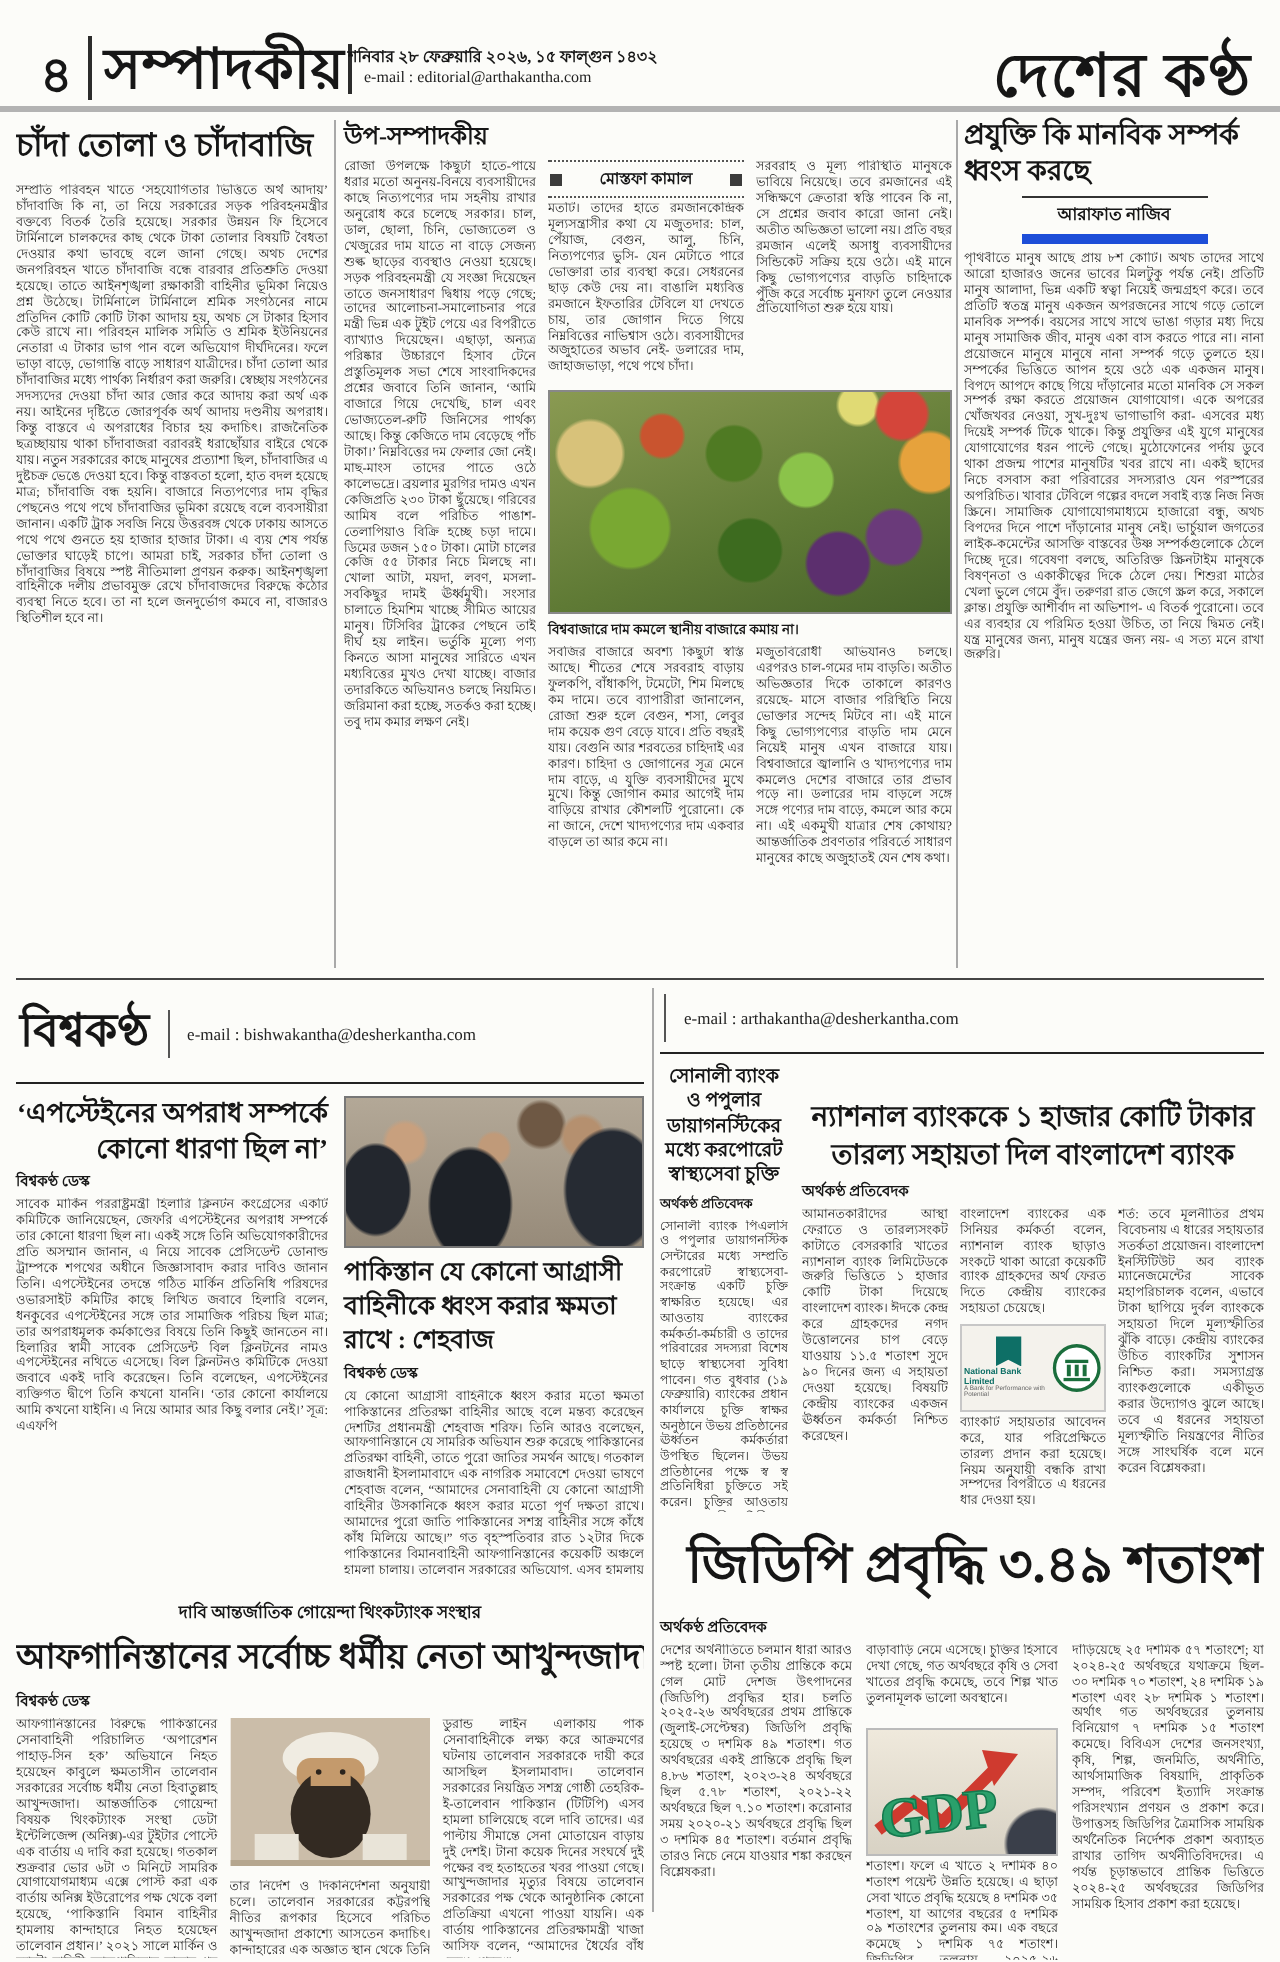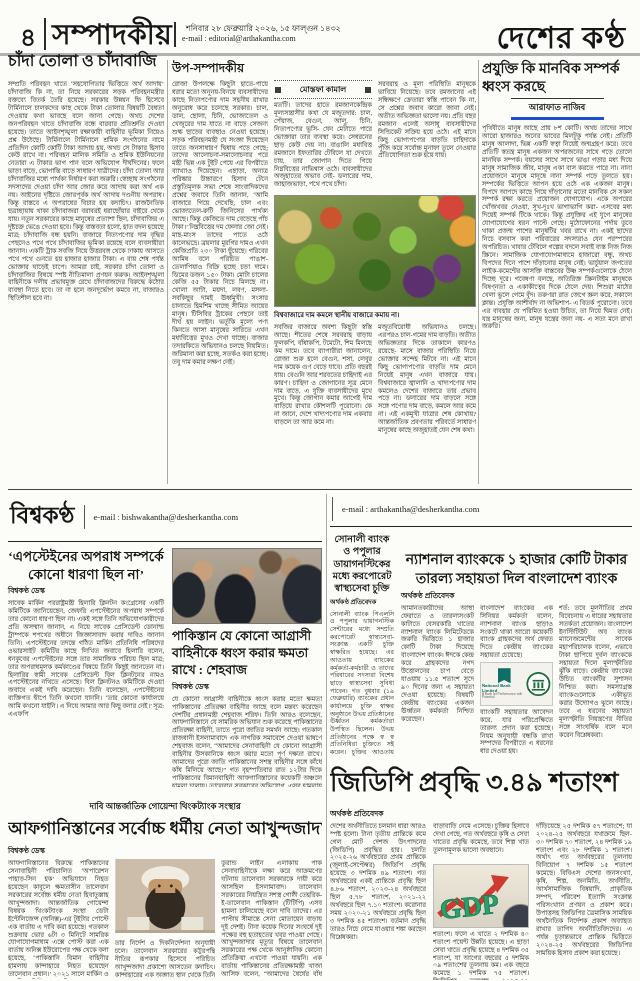--- a/index.html
+++ b/index.html
@@ -3,31 +3,31 @@
 <meta charset="utf-8">
 <style>
   html,body{margin:0;padding:0;background:#e8e8e8;}
   .page{position:relative;width:640px;height:981px;background:#fcfcf9;margin:0 auto;
         font-family:"Liberation Serif",serif;color:#161616;overflow:hidden;}
   .abs{position:absolute;}
   
   .pgnum{left:20px;top:18px;font-size:25px;font-weight:bold;}
   .vbar{width:1.5px;background:#2c2c2c;}
   .secname{left:52px;top:13px;font-size:28px;font-weight:900;letter-spacing:.5px;}
-  .dateline{left:186px;top:22px;font-size:8px;font-weight:normal;white-space:nowrap;}
+  .dateline{left:174px;top:22px;font-size:8px;font-weight:bold;white-space:nowrap;}
   .emailline{left:182px;top:34px;font-size:8px;color:#222;white-space:nowrap;}
   .masthead{right:14px;top:14px;font-size:30px;font-weight:900;letter-spacing:1px;}
   .grayrule{left:0;top:53px;width:640px;height:3px;background:#b3b3b3;}
   .thinrule{left:8px;top:489px;width:624px;height:1px;background:#444;}
   .vd{width:1px;background:#a9a9a9;}
   
   .btxt{font-size:6.4px;line-height:1.24;text-align:justify;color:#242424;overflow:hidden;word-break:break-word;}
   .byline-sm{font-size:7.5px;font-weight:bold;margin:2px 0 2px;}
   
-  .ed-block{left:8px;top:48px;width:156px;}
+  .ed-block{left:8px;top:60px;width:156px;}
   .ed-title{font-size:16px;font-weight:900;white-space:nowrap;overflow:hidden;margin-bottom:5px;}
   .ed-body{height:400px;}
   
   .oped{left:172px;top:59px;width:304px;}
   .oped-kicker{font-size:12px;font-weight:900;margin-bottom:1px;}
   .oped-title{font-size:21px;font-weight:900;white-space:nowrap;overflow:hidden;margin-bottom:5px;}
   .oped-wrap{display:flex;gap:6px;}
   .oped-c1{width:96px;height:372px;}
   .oped-right{width:202px;}
   .oped-toprow{display:flex;gap:6px;height:112px;overflow:hidden;}
@@ -49,34 +49,34 @@
      radial-gradient(circle at 20% 62%, #79a832 0 11%, transparent 12%),
      radial-gradient(circle at 50% 72%, #3d6b1f 0 12%, transparent 13%),
      radial-gradient(circle at 64% 40%, #8bc34a 0 9%, transparent 10%),
      linear-gradient(160deg,#8a9a52,#5f7a35 60%,#47632a);}
   .veg-caption{font-size:6.8px;font-weight:bold;padding:2px 0 2px;}
   .oped-botrow{display:flex;gap:6px;height:124px;overflow:hidden;}
   .oped-botrow>div{flex:1;}
   
   .tech{left:482px;top:60px;width:150px;}
   .tech-title{font-size:14px;font-weight:900;line-height:1.25;}
-  .tech-byline{display:block;width:62%;margin:3px auto 4px;border-top:1px solid #333;border-bottom:3px solid #1d4ed8;
+  .tech-byline{display:block;width:62%;margin:3px auto 4px;border-top:1px solid #333;border-bottom:5px solid #1d4ed8;
                padding:2px 0;text-align:center;font-weight:bold;font-size:8.5px;}
   .tech-body{height:362px;}
   
   .band-head{display:flex;align-items:center;gap:9px;padding:3px 2px 5px;border-bottom:1.5px solid #222;}
   .band-name{font-size:23px;font-weight:900;}
   .band-vbar{width:1px;height:24px;background:#555;}
   .band-email{font-size:8.5px;color:#222;}
   .bishwa{left:8px;top:494px;width:314px;}
   .artha{left:330px;top:494px;width:302px;}
   
   .bk-row{display:flex;gap:8px;margin-top:6px;}
   .bk-left{width:156px;}
-  .ep-title{font-size:13.5px;font-weight:900;text-align:center;line-height:1.3;}
+  .ep-title{font-size:13.5px;font-weight:900;text-align:right;line-height:1.3;}
   .ep-body{height:196px;margin-top:2px;}
   .bk-right{width:150px;}
   .shehbaz-photo{width:150px;height:76px;border:1px solid #777;box-sizing:border-box;
     background:
      radial-gradient(ellipse 16% 42% at 10% 62%, #23272e 0 70%, transparent 76%),
      radial-gradient(circle at 20% 30%, #c8a07e 0 7%, transparent 9%),
      radial-gradient(ellipse 19% 52% at 42% 72%, #1d2127 0 70%, transparent 76%),
      radial-gradient(circle at 50% 34%, #c09a79 0 8%, transparent 10%),
      radial-gradient(ellipse 22% 56% at 90% 62%, #262b33 0 70%, transparent 76%),
      radial-gradient(circle at 80% 26%, #b5906f 0 7%, transparent 9%),
@@ -103,21 +103,21 @@
   .nb-cols{display:flex;gap:6px;height:152px;overflow:hidden;}
   .nb-cols>div{flex:1;}
   .logos{width:100%;height:44px;margin:2px 0;background:#f4f2ec;border:1px solid #c7c7c7;box-sizing:border-box;
          display:flex;align-items:center;justify-content:space-around;padding:1px;}
   .nbl{display:flex;flex-direction:column;align-items:center;line-height:1;}
   .nbl-mark{width:13px;height:15px;background:#0e6f66;clip-path:polygon(0 0,100% 0,100% 100%,50% 78%,0 100%);}
   .nbl-name{font-size:4.3px;color:#0e6f66;font-weight:bold;margin-top:1px;font-family:"Liberation Sans",sans-serif;}
   .nbl-tag{font-size:3.2px;color:#666;font-family:"Liberation Sans",sans-serif;}
   
   .gdp{margin-top:6px;}
-  .gdp-title{font-size:26px;font-weight:900;text-align:left;white-space:nowrap;overflow:hidden;}
+  .gdp-title{font-size:26px;font-weight:900;text-align:right;white-space:nowrap;overflow:hidden;}
   .gdp-byline{font-size:7.5px;font-weight:bold;margin:2px 0;}
   .gdp-cols{display:flex;gap:7px;height:162px;overflow:hidden;}
   .gdp-cols>div{flex:1;}
   .gdp-art{width:100%;height:64px;margin:2px 0;border:1px solid #bbb;box-sizing:border-box;position:relative;
     background:radial-gradient(circle at 92% 92%, #3a3f4a 0 16%, transparent 18%),
                linear-gradient(#efe9dc,#d8d2c4);}
   .gdp-art svg{position:absolute;inset:0;}
 </style>
 </head>
 <body>

